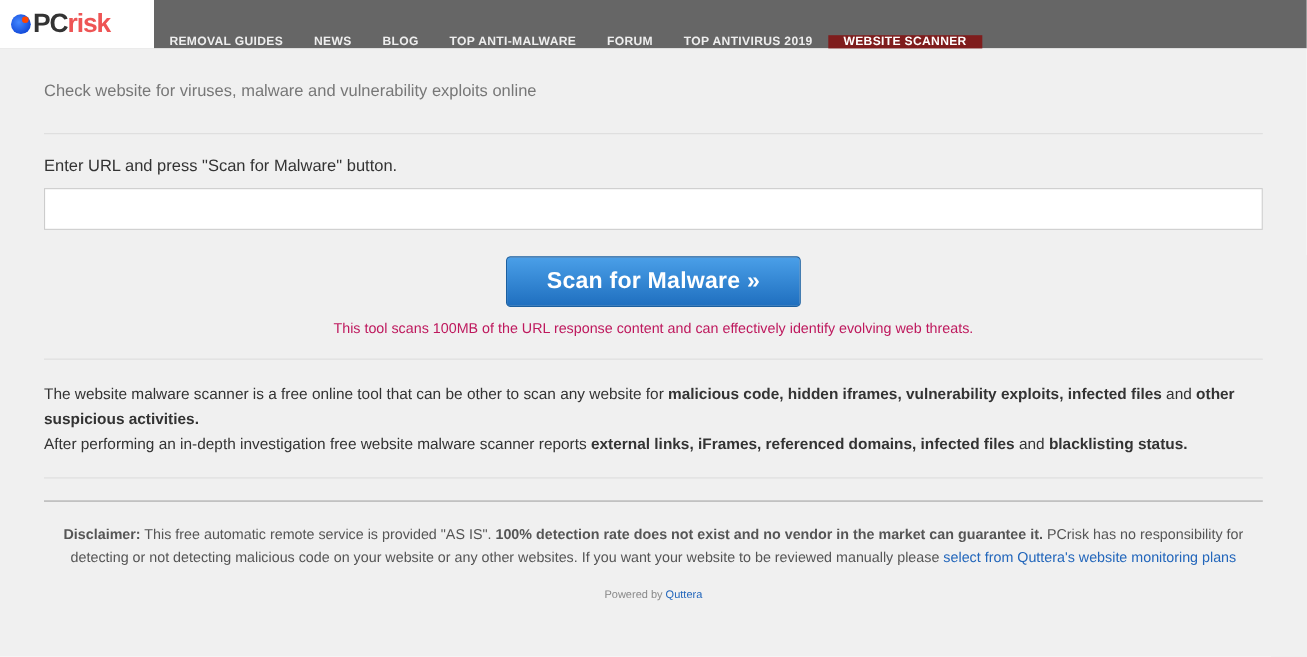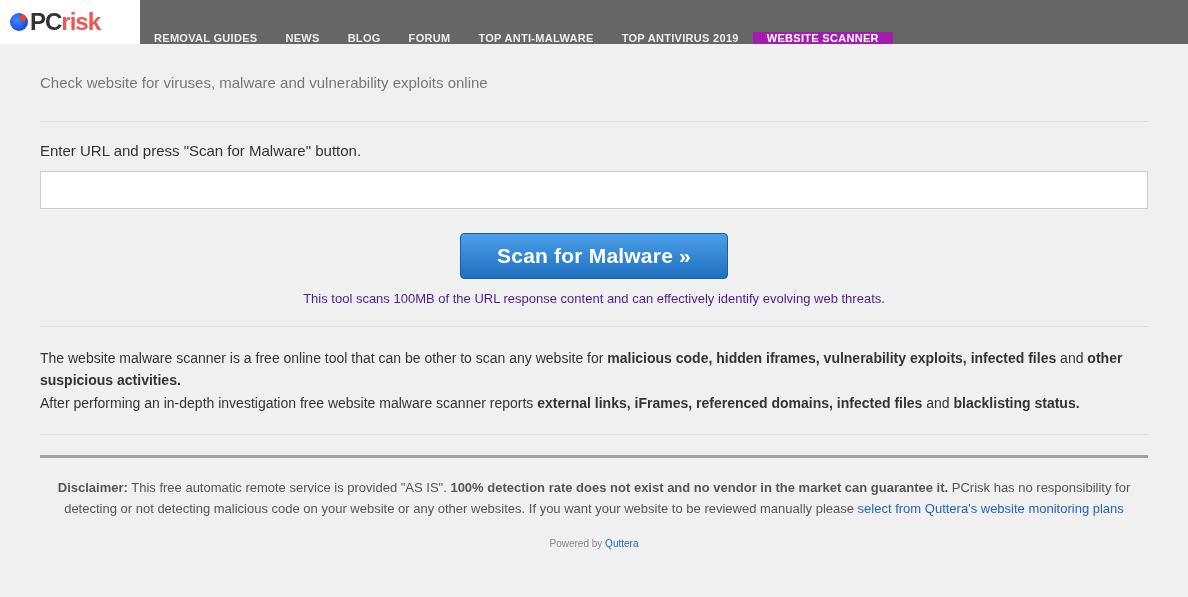--- a/index.html
+++ b/index.html
@@ -55,21 +55,21 @@
       font-size: 11px;
       font-weight: bold;
       text-transform: uppercase;
       padding: 0 14px;
       display: flex;
       align-items: center;
       cursor: pointer;
       letter-spacing: 0.3px;
       white-space: nowrap;
     }
-    .nav-item.active { background: #a21caf; color: #fff; }
+    .nav-item.active { background: #7f1d1d; color: #fff; }
 
     
     .main-wrapper {
       background: #f0f0f0;
       min-height: calc(597px - 44px);
       padding: 30px 40px 40px 40px;
     }
 
     .page-title {
       font-size: 32px;
@@ -117,35 +117,35 @@
       border: 1px solid #1a5fa0;
       border-radius: 4px;
       padding: 10px 36px;
       cursor: pointer;
       letter-spacing: 0.2px;
     }
 
     .tool-info {
       text-align: center;
       font-size: 13px;
-      color: #4c1d95;
+      color: #be185d;
       margin-bottom: 20px;
     }
 
     .description-block {
       font-size: 14px;
       color: #333;
       line-height: 1.6;
       margin-bottom: 10px;
     }
     .description-block .bold { font-weight: bold; }
 
     .disclaimer-block {
       background: #f0f0f0;
-      border-top: 3px solid #a3a3a3;
+      border-top: 1px solid #a3a3a3;
       padding-top: 20px;
       font-size: 13px;
       color: #555;
       line-height: 1.6;
       text-align: center;
     }
     .disclaimer-block .bold { font-weight: bold; }
     .disclaimer-block a { color: #2266bb; text-decoration: none; }
 
     .powered-by {
@@ -163,22 +163,22 @@
   <div class="nav-logo">
     <span class="nav-logo-circle"></span>
     <span class="nav-logo-text">
       <span class="pc">PC</span><span class="risk">risk</span>
     </span>
   </div>
   <div class="nav-items">
     <div class="nav-item">REMOVAL GUIDES</div>
     <div class="nav-item">NEWS</div>
     <div class="nav-item">BLOG</div>
+    <div class="nav-item">TOP ANTI-MALWARE</div>
     <div class="nav-item">FORUM</div>
-    <div class="nav-item">TOP ANTI-MALWARE</div>
     <div class="nav-item">TOP ANTIVIRUS 2019</div>
     <div class="nav-item active">WEBSITE SCANNER</div>
   </div>
 </nav>
 
 <div class="main-wrapper">
   <p class="page-subtitle">Check website for viruses, malware and vulnerability exploits online</p>
 
   <hr class="divider">
 

